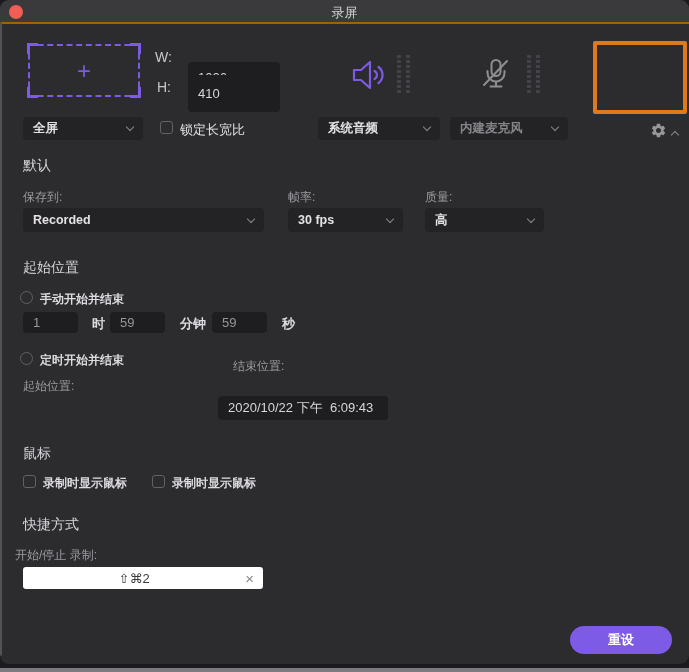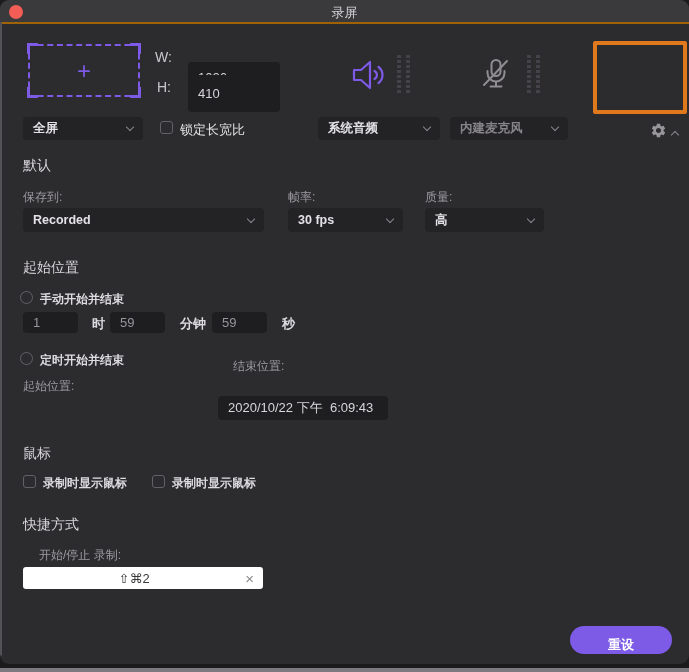--- a/index.html
+++ b/index.html
@@ -60,21 +60,21 @@
   .rec-frame { border:4px solid var(--rec-frame,#e0781c); border-radius:2px; }
   .rec-btn { border-radius:50%; background:var(--rec-red,#ee5763); display:flex; align-items:center;
     justify-content:center; color:#fff; font-size:13px; font-weight:700; letter-spacing:0.5px; cursor:pointer; }
 
   .hotkey { background:#ffffff; border-radius:3px; display:flex; align-items:center; color:#3a3a3a;
     font-size:13px; }
   .hotkey .val { flex:1; text-align:center; }
   .hotkey .clear { color:#8a8a8a; font-size:15px; padding-right:9px; }
 
   .reset-btn { background:var(--accent,#7d5be6); color:#fff; font-size:13px; font-weight:600;
-    border:none; border-radius:14px; display:flex; align-items:flex-end; justify-content:center; cursor:pointer; }
+    border:none; border-radius:14px; display:flex; align-items:center; justify-content:center; cursor:pointer; }
 
   .pre { white-space:pre; }
 </style>
 </head>
 <body>
 
 <div class="stage">
   <div class="window">
 
     <div class="titlebar">
@@ -219,21 +219,21 @@
       <span class="pre">2020/10/22 下午  6:09:43</span>
     </div>
 
     <div class="abs sect-hdr" style="left:23px; top:445px;">鼠标</div>
     <span class="abs checkbox" style="left:23px; top:475px;"></span>
     <span class="abs opt-label" style="left:43px; top:475px;">录制时显示鼠标</span>
     <span class="abs checkbox" style="left:152px; top:475px;"></span>
     <span class="abs opt-label" style="left:172px; top:475px;">录制时显示鼠标</span>
 
     <div class="abs sect-hdr" style="left:23px; top:516px;">快捷方式</div>
-    <span class="abs small-lbl" style="left:39px; top:547px;">开始/停止 录制:</span>
+    <span class="abs small-lbl" style="left:15px; top:547px;">开始/停止 录制:</span>
     <div class="abs hotkey" style="left:23px; top:567px; width:240px; height:22px;">
       <span class="val">⇧⌘2</span>
       <span class="clear">×</span>
     </div>
 
     <button class="abs reset-btn" style="left:570px; top:626px; width:102px; height:28px;">
       <span>重设</span>
     </button>
   </div>
 

